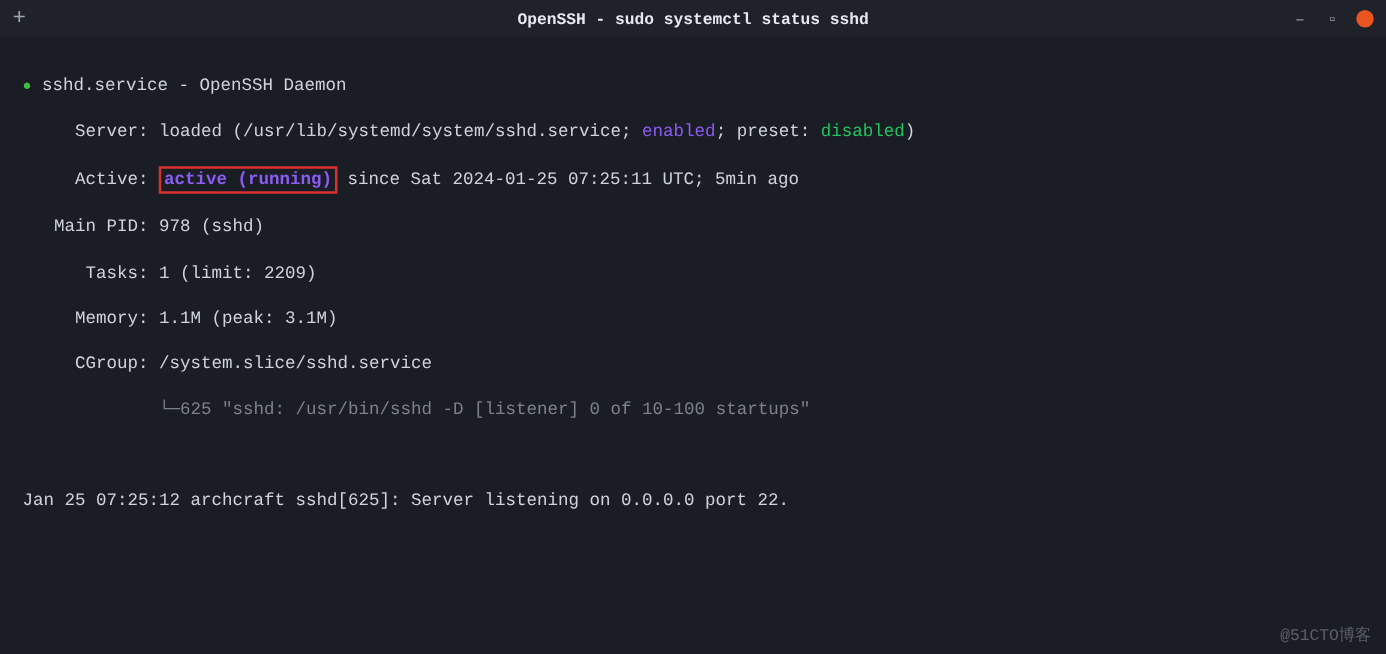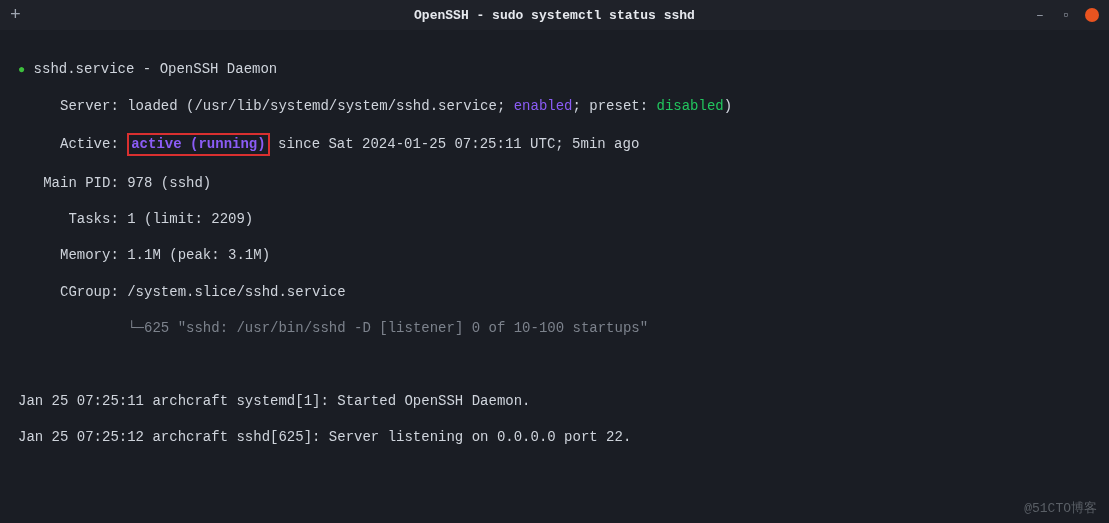--- a/index.html
+++ b/index.html
@@ -114,21 +114,20 @@
 <div class="terminal-content">
 <span class="line"><span class="bullet-green">●</span><span> sshd.service - OpenSSH Daemon</span></span>
 <span class="line"><span>     Server: </span><span>loaded (/usr/lib/systemd/system/sshd.service; </span><span class="text-green">enabled</span><span>; preset: </span><span class="text-yellow">disabled</span><span>)</span></span>
 <span class="line"><span>     Active: </span><span class="red-box"><span class="text-green">active (running)</span></span><span> since Sat 2024-01-25 07:25:11 UTC; 5min ago</span></span>
 <span class="line">   Main PID: 978 (sshd)</span>
 <span class="line">      Tasks: 1 (limit: 2209)</span>
 <span class="line">     Memory: 1.1M (peak: 3.1M)</span>
 <span class="line">     CGroup: /system.slice/sshd.service</span>
 <span class="line"><span class="text-dim">             └─</span><span class="text-dim">625 "sshd: /usr/bin/sshd -D [listener] 0 of 10-100 startups"</span></span>
 <span class="line"> </span>
-<span class="line">Jan 25 07:25:11 archcraft systemd[1]: Started OpenSSH Daemon.</span>
 <span class="line">Jan 25 07:25:12 archcraft sshd[625]: Server listening on 0.0.0.0 port 22.</span>
 
 
 
 
 
 
 
 
 

